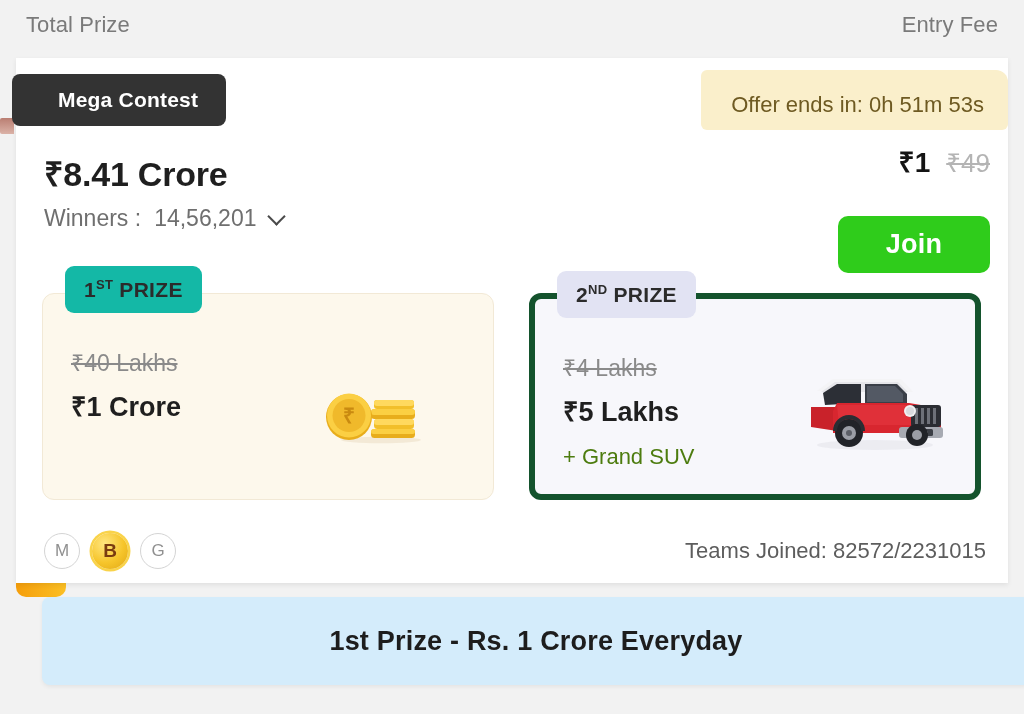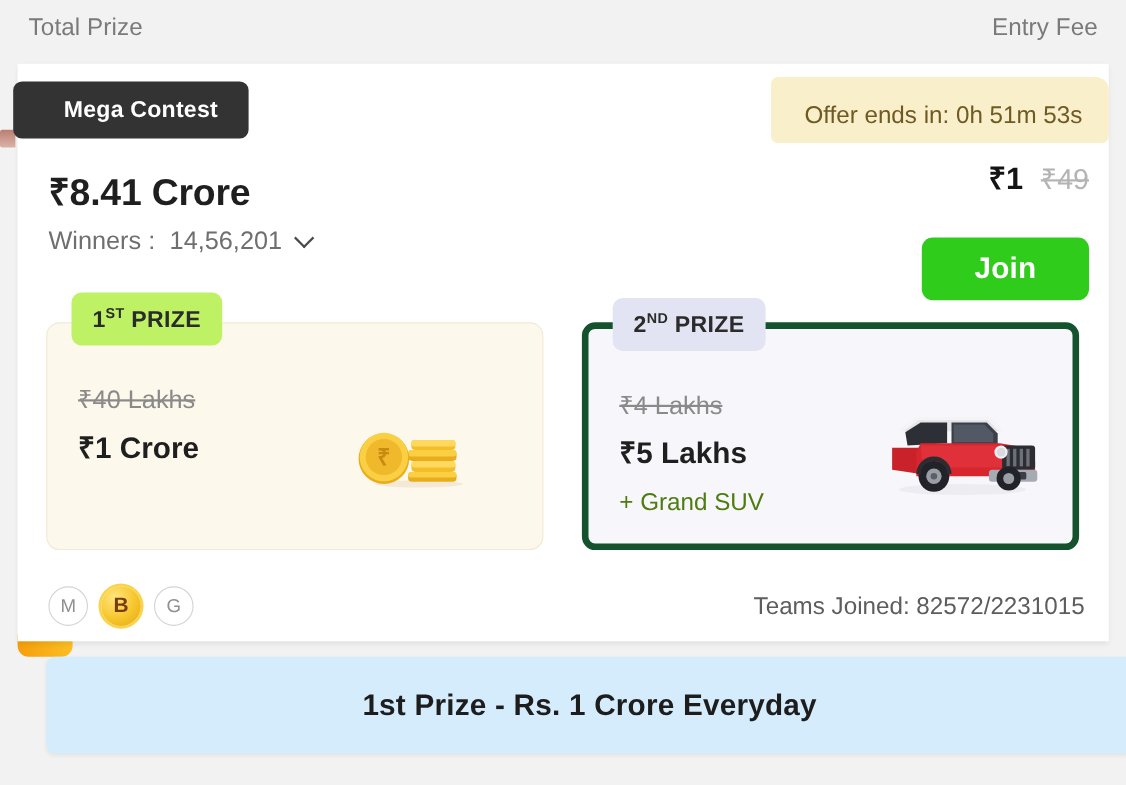--- a/index.html
+++ b/index.html
@@ -200,21 +200,21 @@
     font-weight: bold;
     color: #2b2b2b;
     letter-spacing: .3px;
     white-space: nowrap;
   }
   .prize-badge sup {
     font-size: 13px;
     font-weight: bold;
     vertical-align: super;
   }
-  .badge-first  { background: #bef264; }
+  .badge-first  { background: #14b8a6; }
   .badge-second { background: #e2e3f3; }
 
   .old-prize {
     font-size: 23px;
     color: #8a8a8a;
     text-decoration: line-through;
     text-decoration-thickness: 2px;
     margin-bottom: 9px;
   }
   .new-prize {

